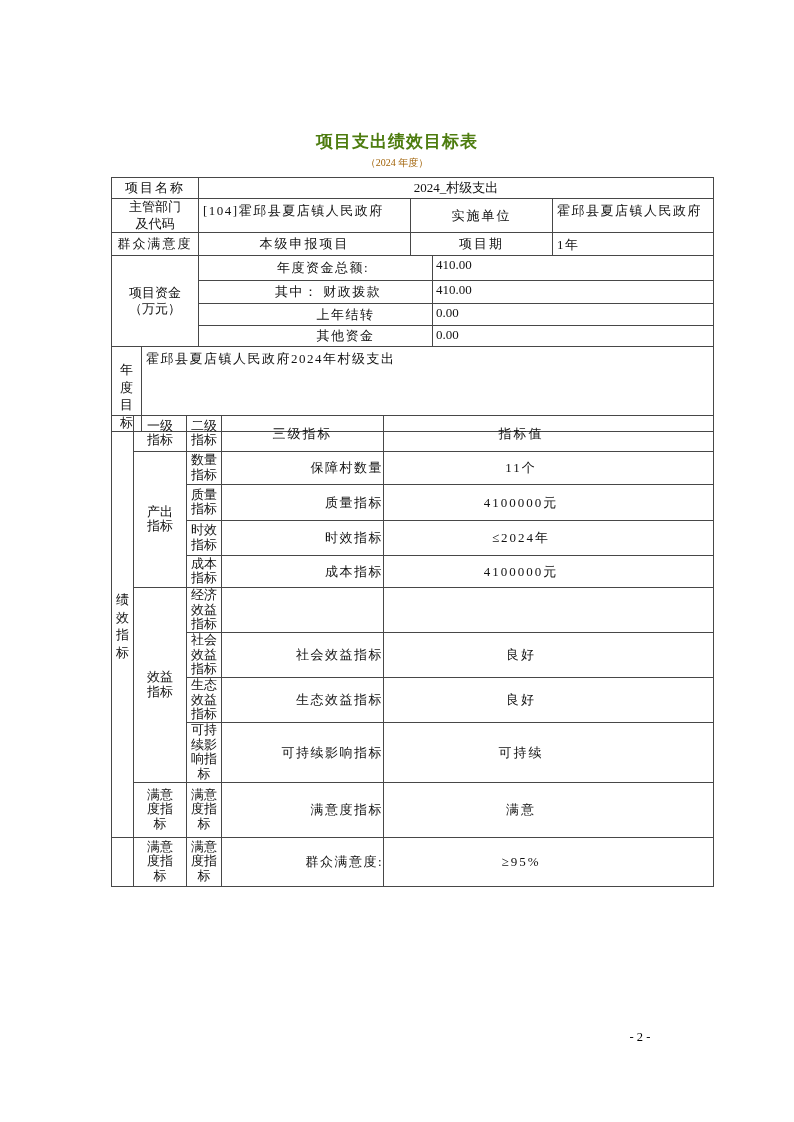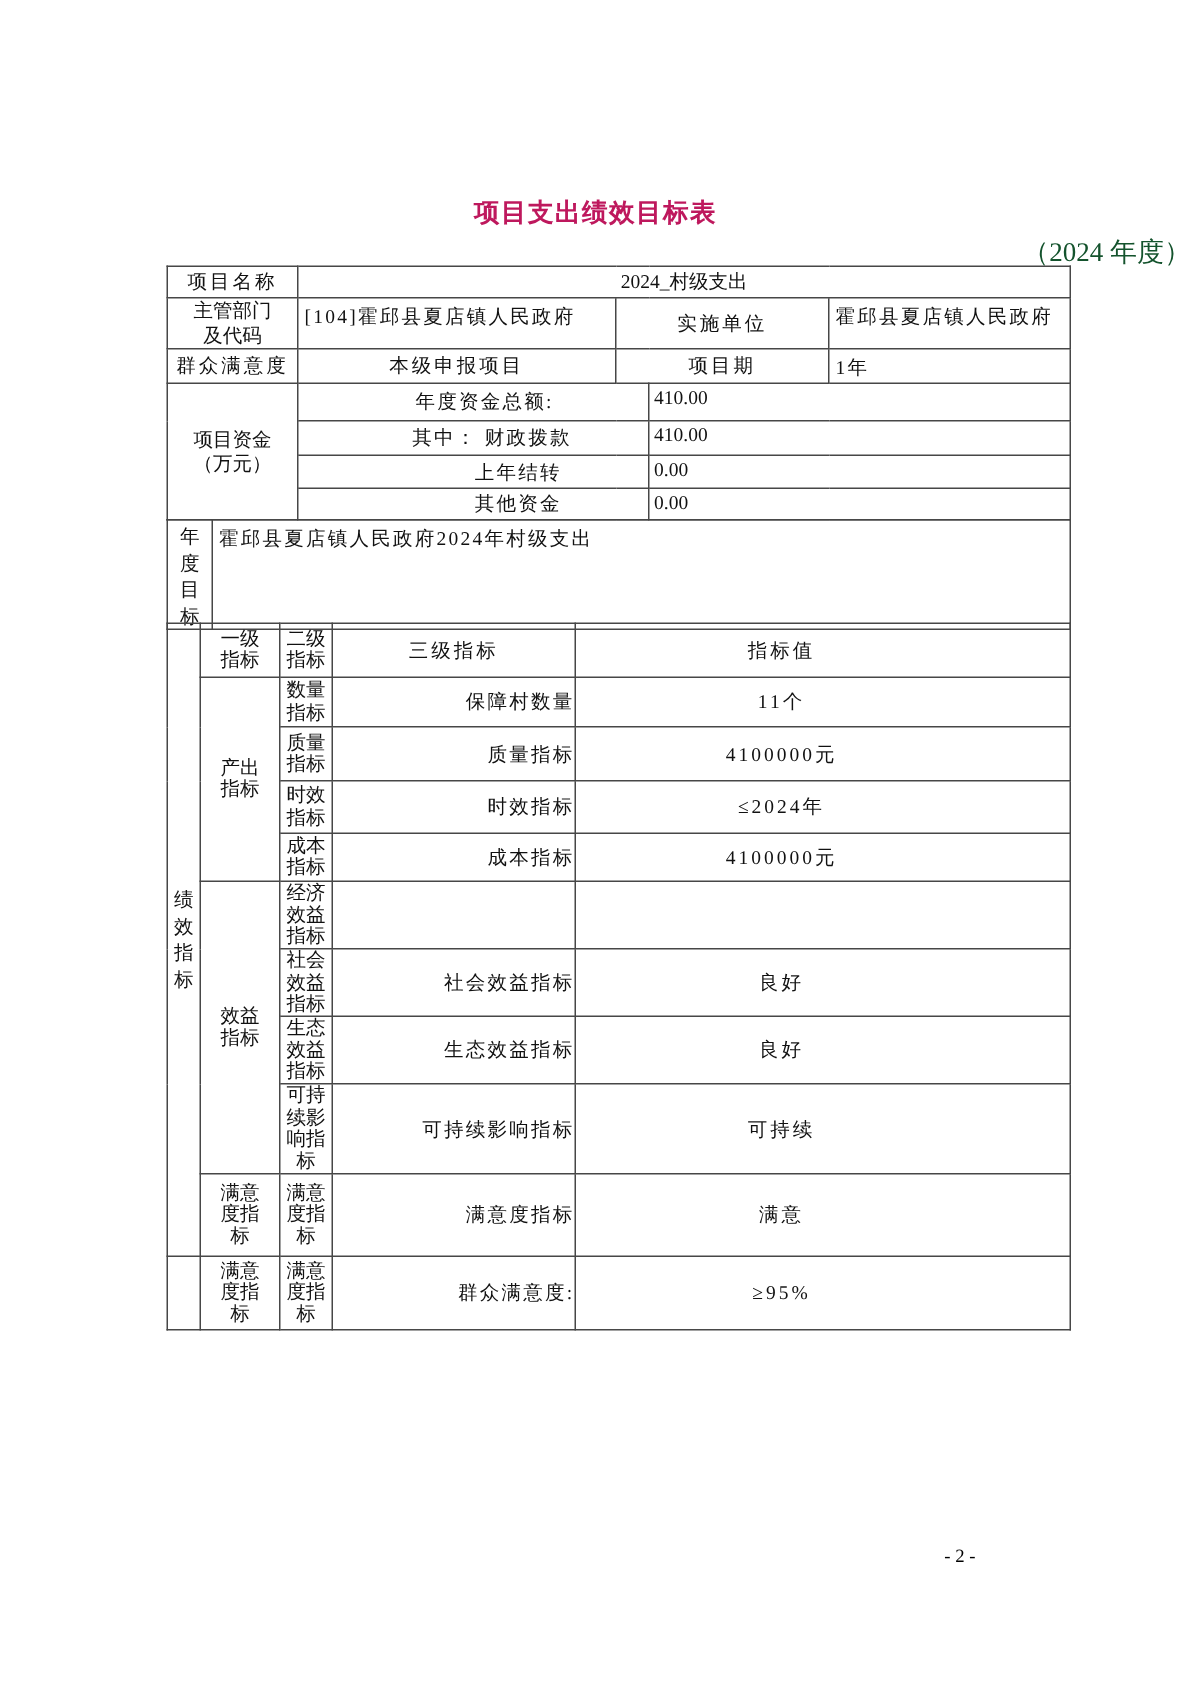--- a/index.html
+++ b/index.html
@@ -8,25 +8,25 @@
     width:794px;height:1122px;
     margin:0 auto;
     background:#ffffff;
     font-family:"Liberation Serif","DejaVu Serif",serif;
     color:#111111;
     overflow:hidden;
   }
   .doc-title{
     position:absolute;top:130px;left:0;width:100%;
     text-align:center;font-size:17px;font-weight:bold;
-    letter-spacing:1px;color:#be185d;
+    letter-spacing:1px;color:#4d7c0f;
   }
   .doc-subtitle{
     position:absolute;top:156px;left:0;width:100%;
-    text-align:right;font-size:18px;color:#14532d;
+    text-align:center;font-size:10px;color:#a16207;
   }
   table{
     position:absolute;
     border-collapse:collapse;
     table-layout:fixed;
     font-size:13px;color:#111;
   }
   td{
     border:1px solid #474747;
     padding:0;
@@ -66,21 +66,21 @@
   .p1{padding-left:15px}
   .p2{padding-left:25px}
   .p3{padding-left:60px}
   .fv{text-align:left;vertical-align:top;padding:1px 0 0 3px;}
   .l3{text-align:right;padding-left:3px;letter-spacing:1.5px;}
   .vc{padding-right:55px;letter-spacing:2px;}
   .w1,.w2,.w4{display:inline-block;text-align:center;}
   .w1{width:1.1em;line-height:1.35;}
   .w2{width:2.08em;line-height:1.12;}
   .w4{width:4.15em;line-height:1.25;}
-  .goal-label{vertical-align:top;padding-top:2px;}
+  .goal-label{vertical-align:top;padding-top:14px;}
   .page-number{
     position:absolute;top:1030px;left:600px;width:80px;
     text-align:center;font-size:12.5px;color:#000;
   }
 </style>
 </head>
 <body>
 
 <div class="sheet">
 

